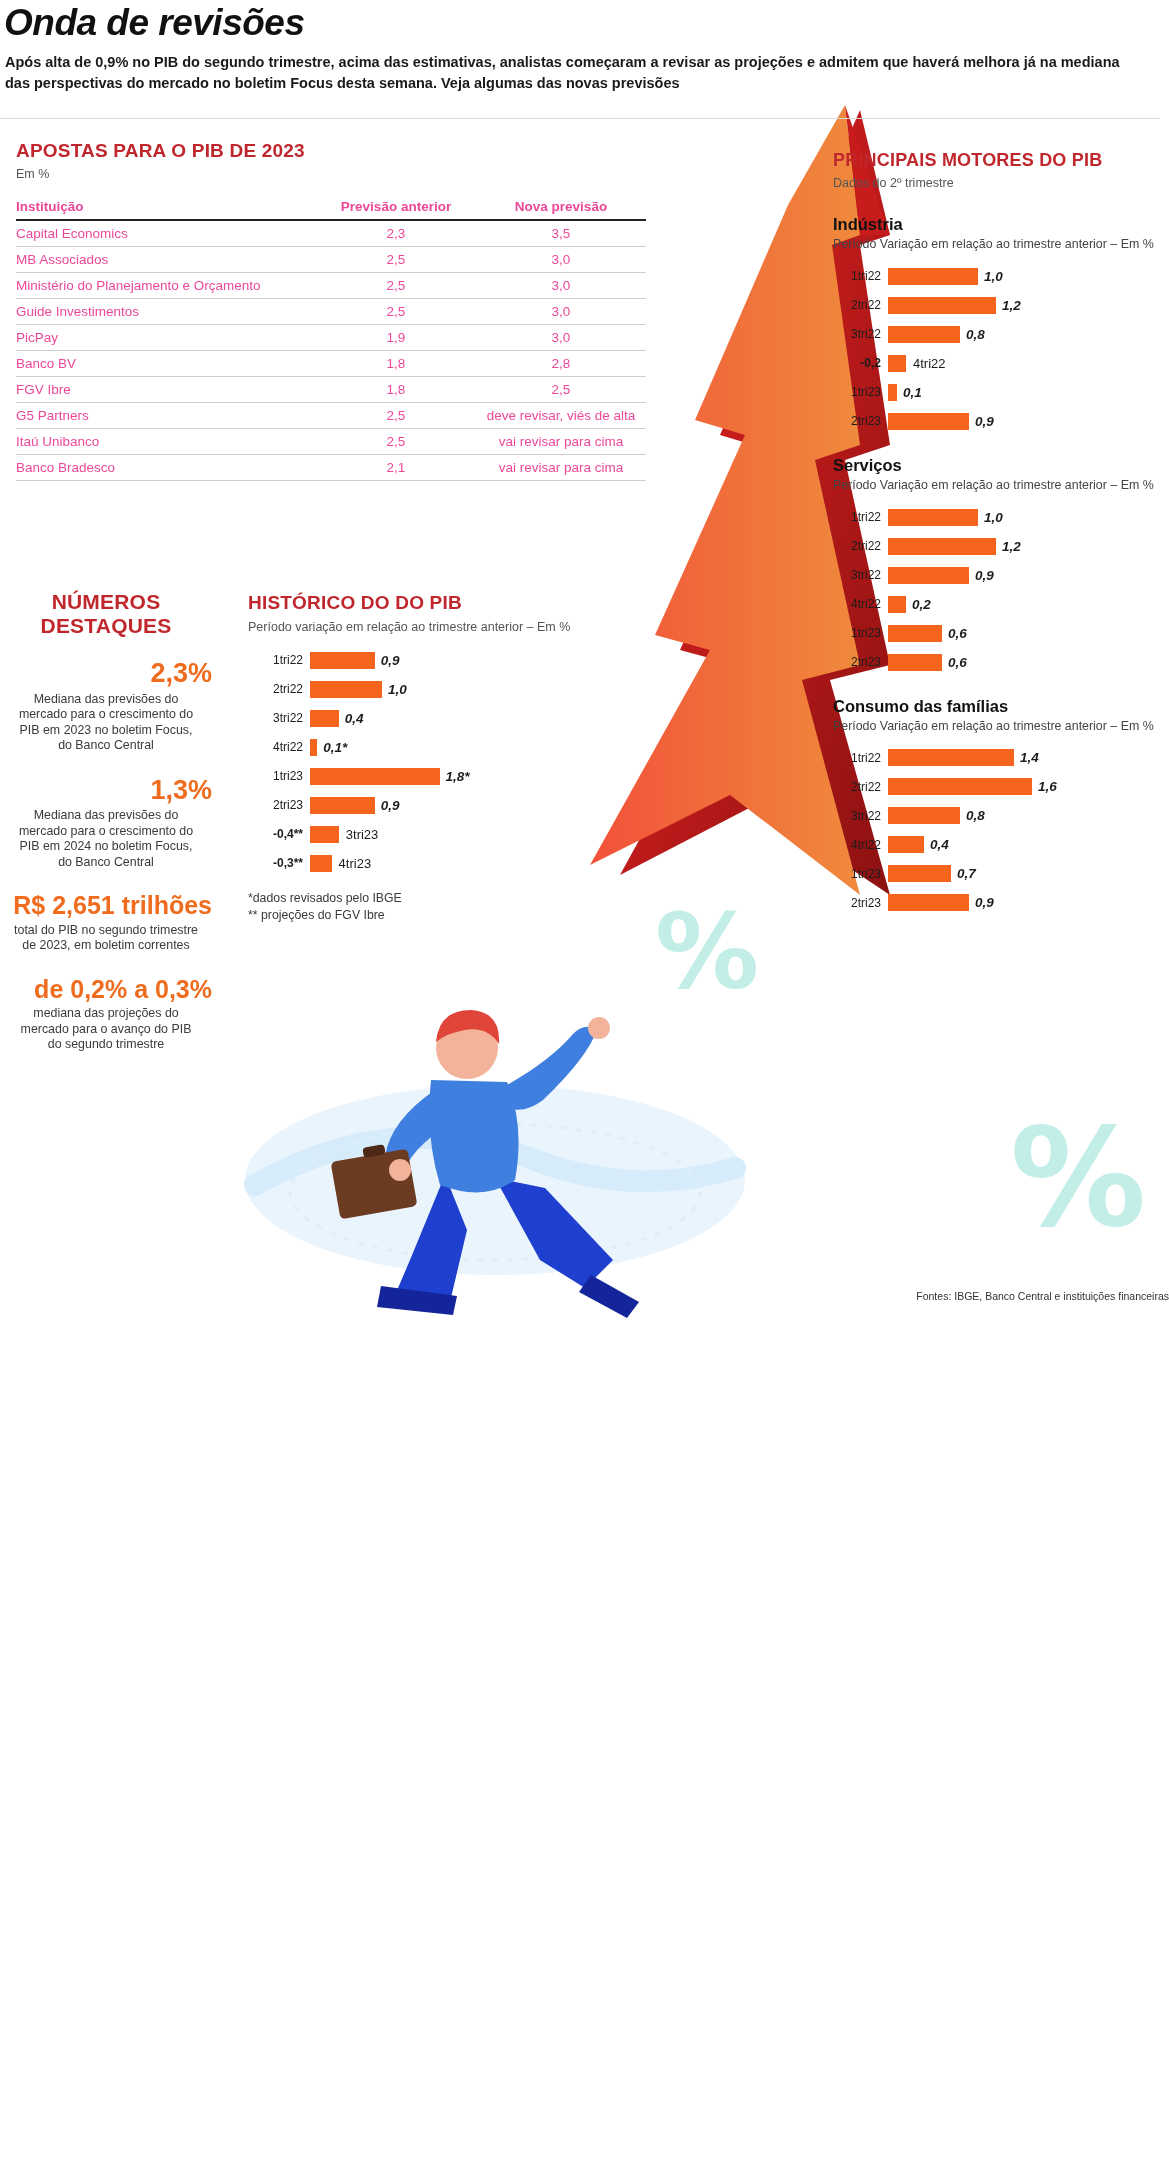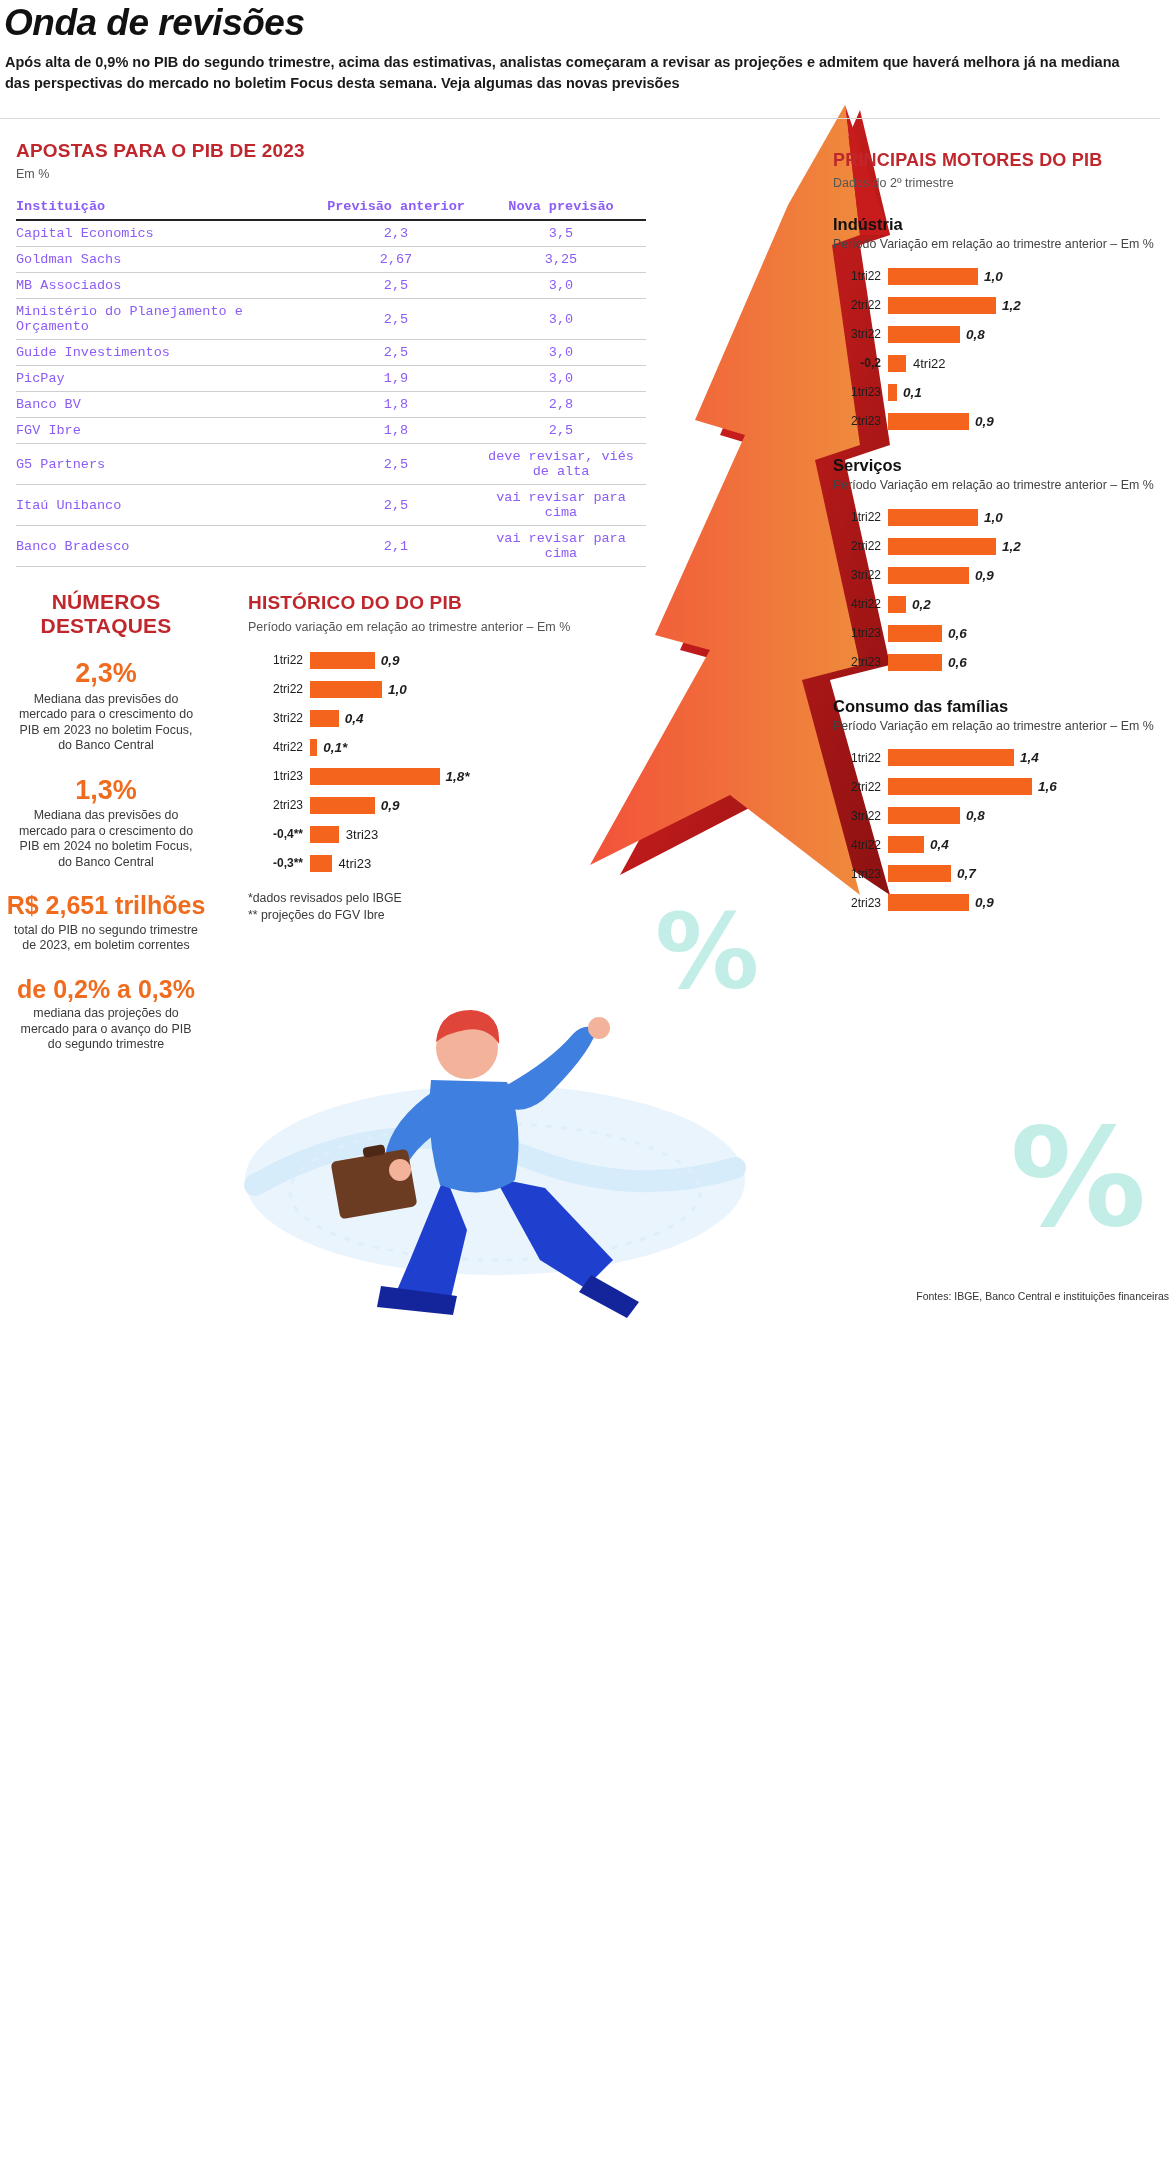--- a/index.html
+++ b/index.html
@@ -64,22 +64,21 @@
     position: absolute;
     left: 16px; top: 140px;
     width: 630px;
   }
   #table-block .sec-sub { margin-top: 4px; }
   table.bets {
     margin-top: 14px;
     width: 630px;
     border-collapse: collapse;
     font-size: 13.5px;
-    color: #8b5cf6;
-    font-family: Liberation Mono, monospace;
+    color: #ec4899;
   }
   table.bets th {
     text-align: left;
     font-weight: bold;
     font-size: 13.5px;
     padding: 3px 0 5px 0;
     border-bottom: 2px solid #222;
     white-space: nowrap;
   }
   table.bets th.num, table.bets td.num { text-align: center; }
@@ -107,20 +106,21 @@
     font-size: 21px;
     line-height: 1.12;
     letter-spacing: 0.2px;
   }
   .num-item { margin-top: 22px; }
   .num-big {
     color: #ef6c1f;
     font-weight: bold;
     font-size: 27px;
     line-height: 1.1;
+    text-align: right;
   }
   .num-big.two-line { font-size: 25px; }
   .num-desc {
     margin-top: 3px;
     font-size: 12.4px;
     line-height: 1.25;
     color: #3a3a3a;
     padding: 0 12px;
   }
 
@@ -292,25 +292,20 @@
           <th class="num2">Nova previsão</th>
         </tr>
       </thead>
       <tbody id="bets-body">
             <tr>
               <td>Capital Economics</td>
               <td class="num">2,3</td>
               <td class="num2">3,5</td>
             </tr>
             <tr>
-              <td>Goldman Sachs</td>
-              <td class="num">2,67</td>
-              <td class="num2">3,25</td>
-            </tr>
-            <tr>
               <td>MB Associados</td>
               <td class="num">2,5</td>
               <td class="num2">3,0</td>
             </tr>
             <tr>
               <td>Ministério do Planejamento e Orçamento</td>
               <td class="num">2,5</td>
               <td class="num2">3,0</td>
             </tr>
             <tr>

